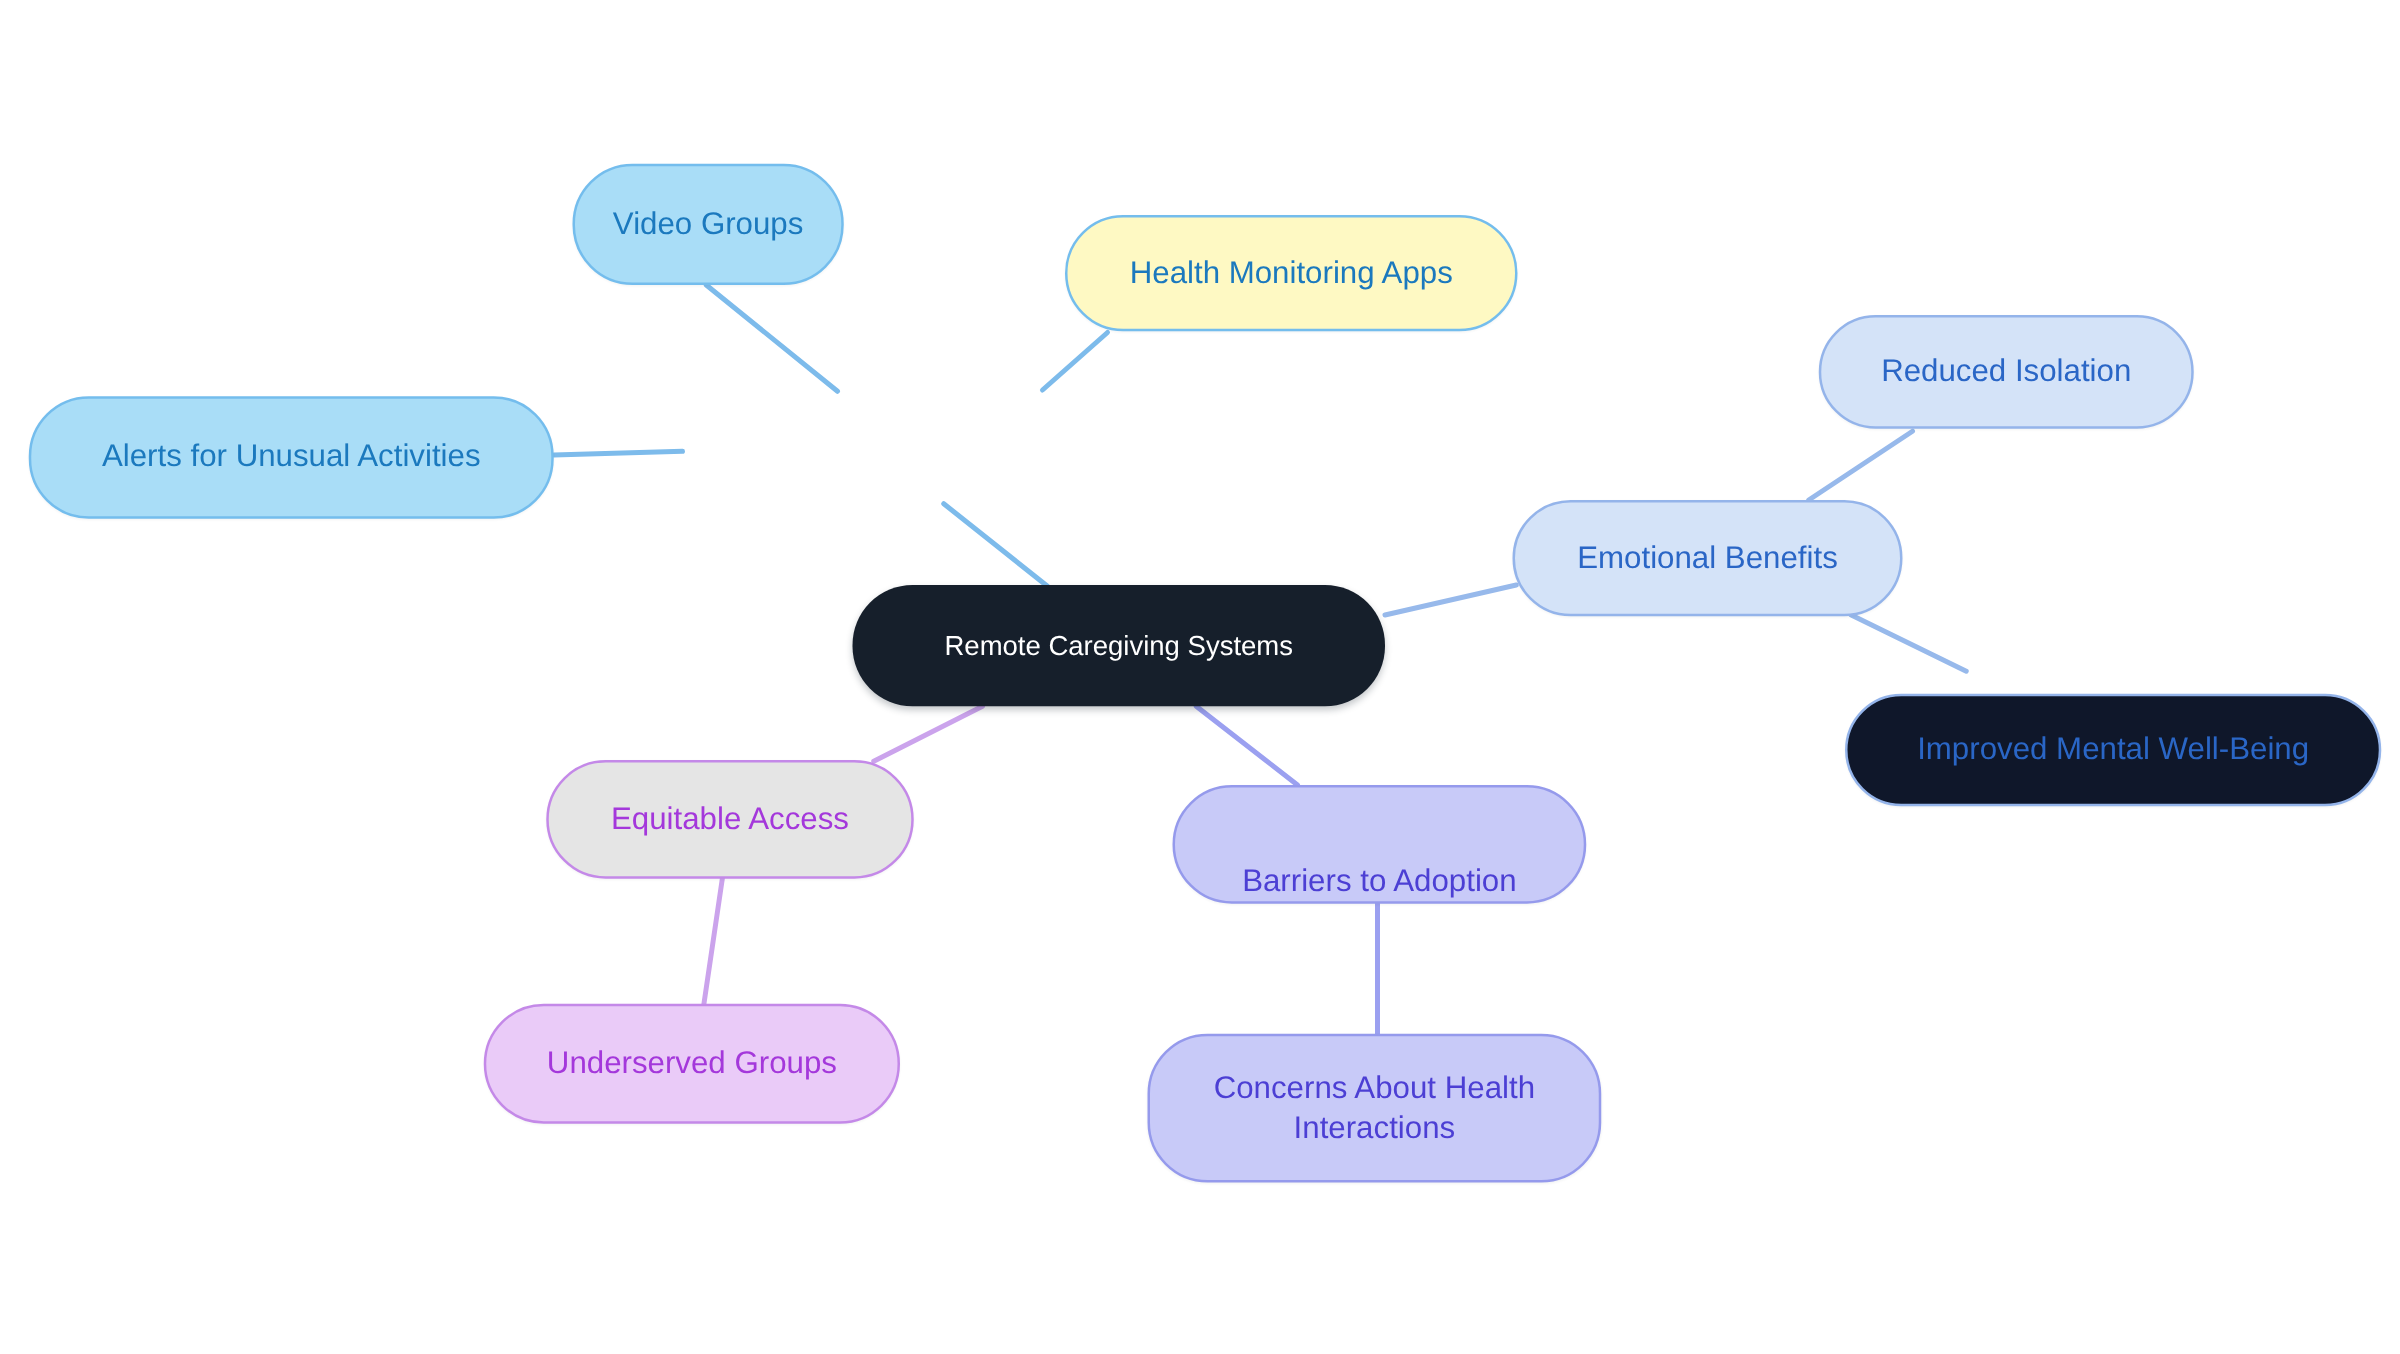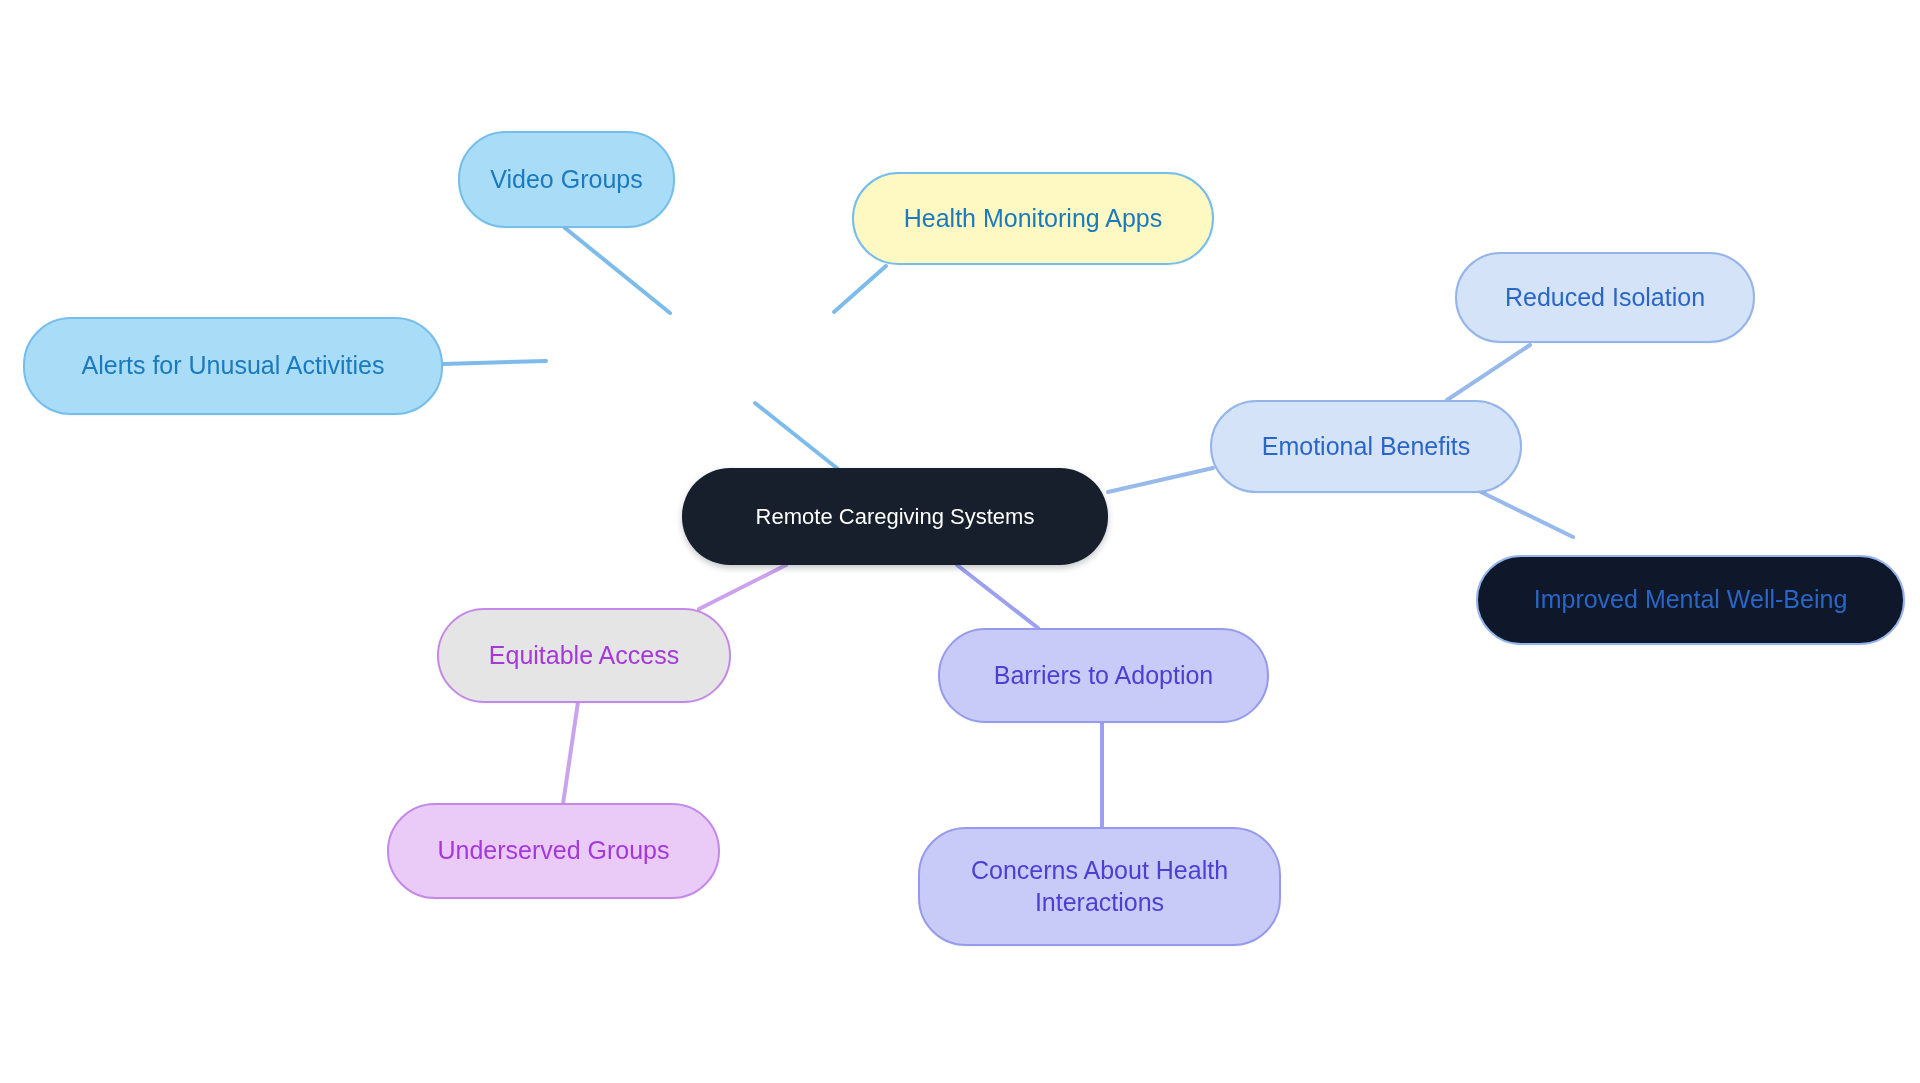--- a/index.html
+++ b/index.html
@@ -86,19 +86,19 @@
     </div>
     <div class="node" style="left: 1476px; top: 536px; width: 429px; height: 90px; background: #0f172a; border-color: rgb(148, 180, 234); color: rgb(42, 102, 198); margin-top: 19px;">
       <span class="node-label">Improved Mental Well-Being</span>
     </div>
     <div class="node" style="left: 437px; top: 608px; width: 294px; height: 95px; background: #e5e5e5; border-color: rgb(196, 137, 232); color: rgb(164, 56, 219);">
       <span class="node-label">Equitable Access</span>
     </div>
     <div class="node" style="left: 387px; top: 803px; width: 333px; height: 96px; background: rgb(234, 203, 248); border-color: rgb(196, 137, 232); color: rgb(164, 56, 219);">
       <span class="node-label">Underserved Groups</span>
     </div>
-    <div class="node" style="left: 938px; top: 628px; width: 331px; height: 95px; background: rgb(200, 202, 248); border-color: rgb(149, 154, 236); color: rgb(76, 63, 212);">
+    <div class="node" style="left: 938px; top: 628px; width: 331px; height: 95px; background: rgb(200, 202, 248); border-color: rgb(149, 154, 236); color: rgb(76, 63, 212); align-items: flex-end;">
       <span class="node-label">Barriers to Adoption</span>
     </div>
     <div class="node" style="left: 918px; top: 827px; width: 363px; height: 119px; background: rgb(200, 202, 248); border-color: rgb(149, 154, 236); color: rgb(76, 63, 212);">
       <span class="node-label">Concerns About Health Interactions</span>
     </div>
   </div>
 
 </body></html>

